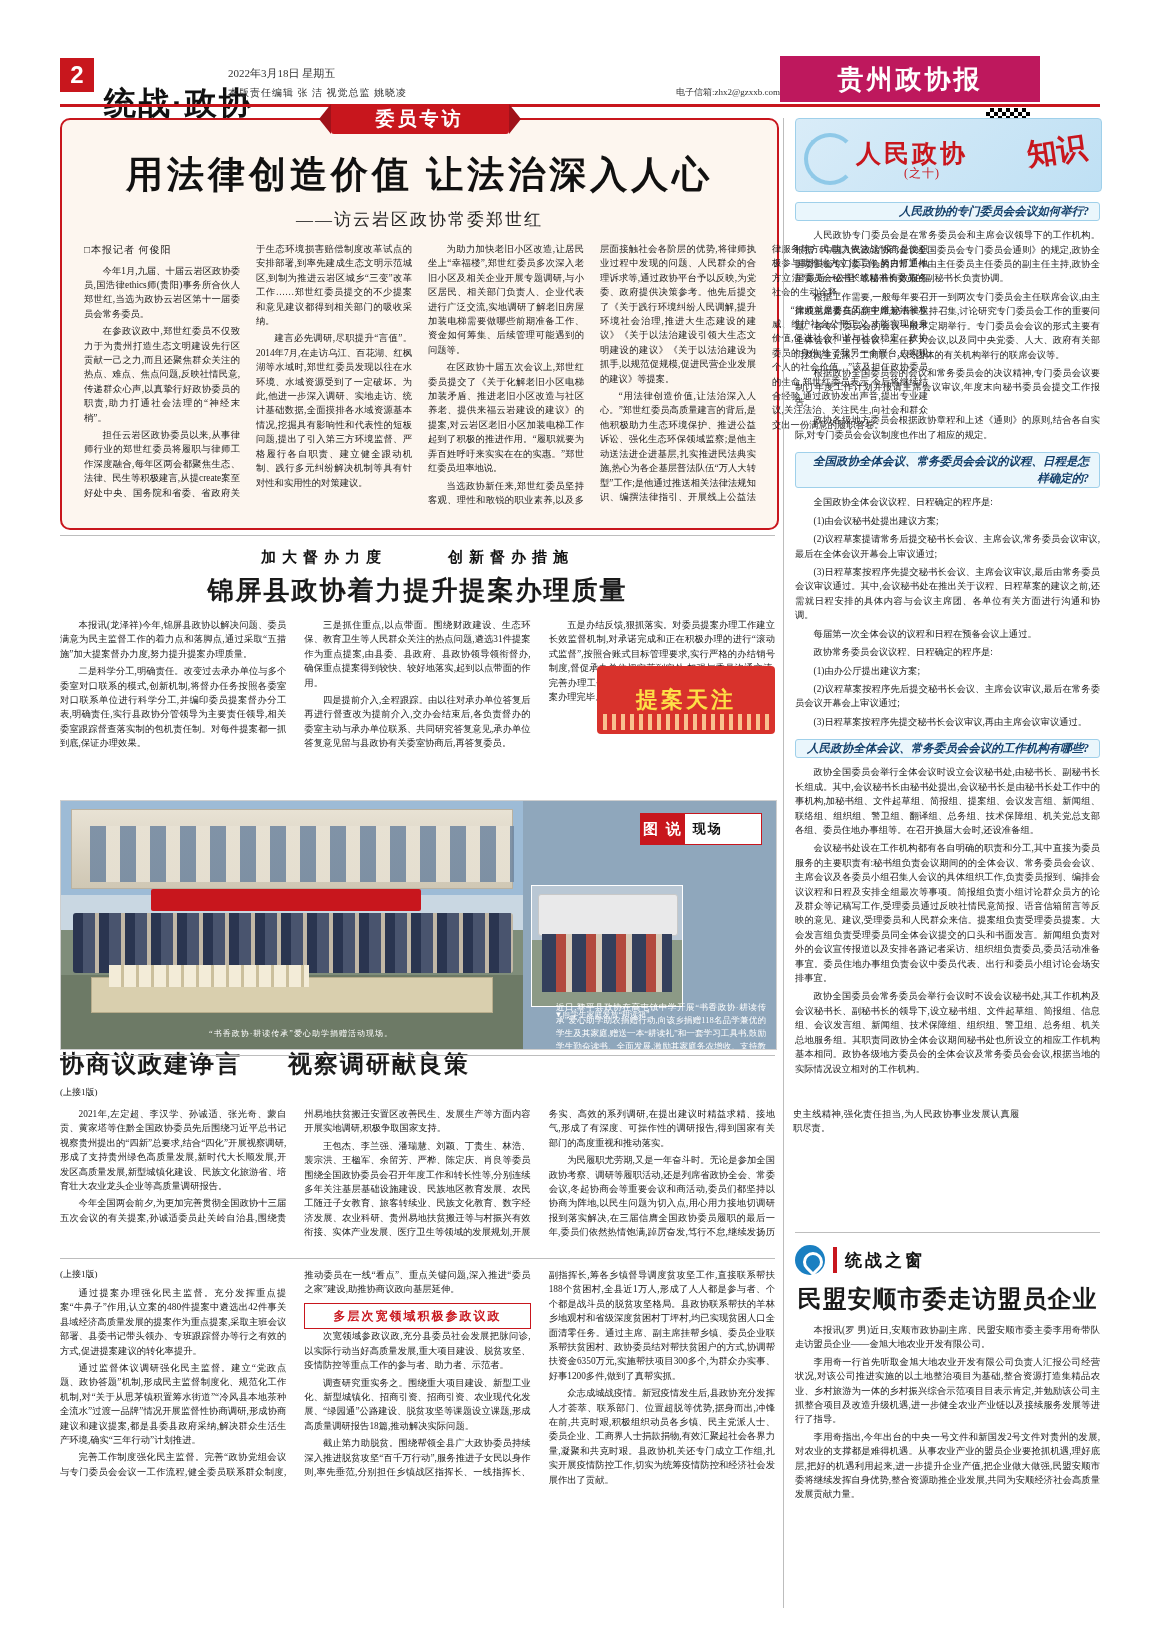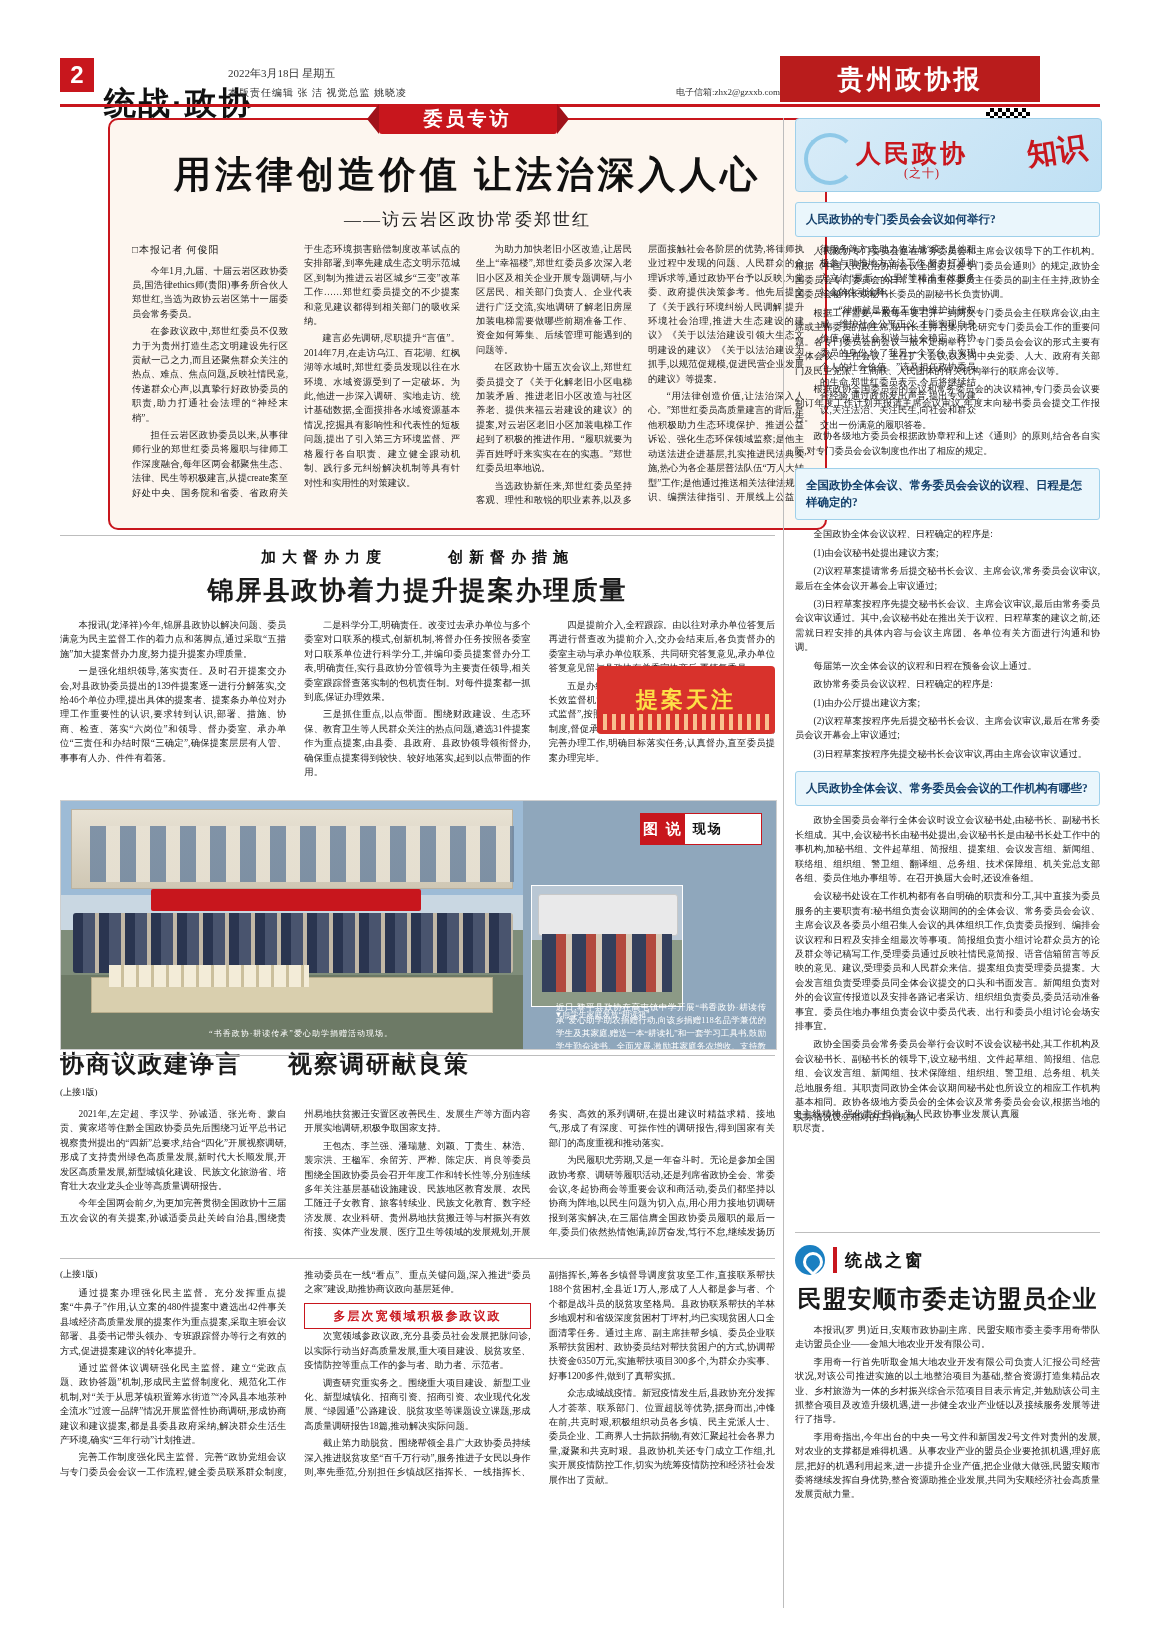--- a/index.html
+++ b/index.html
@@ -20,36 +20,36 @@
     display:flex;align-items:center;justify-content:center;
   }
   .sect-title{
     position:absolute;left:44px;top:2px;font-size:32px;font-weight:bold;letter-spacing:2px;
     font-family:"Liberation Sans",sans-serif;color:#111;margin-top:22px;
   }
   .mast-date{position:absolute;left:168px;top:8px;font-size:11px;color:#333;}
   .mast-editor{position:absolute;left:168px;top:28px;font-size:10px;color:#333;letter-spacing:1px;}
   .mast-email{position:absolute;right:320px;top:28px;font-size:9px;color:#333;}
   .mast-brand{
-    position:absolute;right:60px;top:-2px;width:260px;height:46px;background:#b91c1c;
+    position:absolute;right:60px;top:-2px;width:260px;height:46px;background:#be185d;
     display:flex;align-items:center;justify-content:center;
   }
   .mast-brand span{color:#fff;font-size:26px;font-weight:bold;letter-spacing:3px;font-family:"Liberation Sans",sans-serif;}
   .qr{position:absolute;right:8px;top:50px;width:44px;height:44px;background:
     repeating-conic-gradient(#000 0 25%, #fff 0 50%) 0 0/8px 8px;border:2px solid #fff;}
   .mast-rule{position:absolute;left:0;top:46px;width:1040px;height:3px;background:#c8161d;}
 
   
   .col{font-size:9.3px;line-height:1.55;text-align:justify;color:#1a1a1a;}
   .col p{margin:0 0 3px 0;text-indent:2em;}
 
   
   .feature{
     position:absolute;left:60px;top:118px;width:715px;height:408px;
-    border:2px solid #c8161d;border-radius:10px;background:#fdf6ef;margin-left:48px;
+    border:2px solid #c8161d;border-radius:10px;background:#fdf6ef;
   }
   .ribbon{
     position:absolute;left:50%;top:-16px;transform:translateX(-50%);
     width:178px;height:30px;background:#c8161d;color:#fff;border-radius:3px;
     display:flex;align-items:center;justify-content:center;
     font-family:"Liberation Sans",sans-serif;font-size:19px;font-weight:bold;letter-spacing:3px;
   }
   .ribbon:before,.ribbon:after{
     content:"";position:absolute;top:0;width:0;height:0;border-top:15px solid transparent;border-bottom:15px solid transparent;
   }
@@ -133,21 +133,21 @@
     position:relative;width:305px;height:72px;background:linear-gradient(135deg,#d9ecf8,#bfe0f4);
     border:1px solid #9fd0ea;border-radius:4px;overflow:hidden;
   }
   .rail-head .rh1{position:absolute;left:60px;top:18px;font-size:25px;font-weight:bold;color:#c8161d;letter-spacing:3px;font-family:"Liberation Sans",sans-serif;}
   .rail-head .rh2{position:absolute;left:108px;top:46px;font-size:12px;color:#c8161d;letter-spacing:1px;}
   .rail-head .rh3{position:absolute;right:14px;top:12px;font-size:30px;font-weight:bold;color:#c8161d;transform:rotate(-8deg);font-family:"Liberation Serif",serif;}
   .rail-head .swirl{position:absolute;left:8px;top:14px;width:44px;height:44px;border:4px solid #8fc9e8;border-radius:50%;border-right-color:transparent;}
 
   .qbox{
     margin-top:10px;border:1px solid #9fd0ea;background:#eaf6fc;border-radius:3px;
-    padding:8px 10px;font-size:11.5px;line-height:1.5;font-weight:bold;color:#14406b;text-align:left;
+    padding:0 10px;font-size:11.5px;line-height:1.5;font-weight:bold;color:#14406b;text-align:right;font-style:italic;
   }
   .rail .col{margin-top:7px;}
   .rail .col p{text-indent:2em;margin:0 0 4px 0;}
 
   .tongzhan{
     position:absolute;left:795px;top:1245px;width:305px;
   }
   .tz-head{display:flex;align-items:center;gap:8px;}
   .tz-logo{width:30px;height:30px;background:#1a7fc1;border-radius:50%;position:relative;}
   .tz-logo:after{content:"";position:absolute;left:8px;top:7px;width:14px;height:14px;border:3px solid #fff;border-radius:50% 50% 50% 0;transform:rotate(-45deg);}
@@ -196,21 +196,20 @@
 
   <div class="art2">
     <div class="kicker">
       <span>加大督办力度</span>
       &nbsp;&nbsp;&nbsp;&nbsp;
       <span>创新督办措施</span>
     </div>
     <h1>锦屏县政协着力提升提案办理质量</h1>
     <div class="cols col">
       <p>本报讯(龙泽祥)今年,锦屏县政协以解决问题、委员满意为民主监督工作的着力点和落脚点,通过采取“五措施”加大提案督办力度,努力提升提案办理质量。</p>
-      <p>一是强化组织领导,落实责任。及时召开提案交办会,对县政协委员提出的139件提案逐一进行分解落实,交给46个单位办理,提出具体的提案者、提案条办单位对办理工作重要性的认识,要求转到认识,部署、措施、协商、检查、落实“六岗位”和领导、督办委室、承办单位“三责任和办结时限“三确定”,确保提案层层有人管、事事有人办、件件有着落。</p>
       <p>二是科学分工,明确责任。改变过去承办单位与多个委室对口联系的模式,创新机制,将督办任务按照各委室对口联系单位进行科学分工,并编印委员提案督办分工表,明确责任,实行县政协分管领导为主要责任领导,相关委室跟踪督查落实制的包机责任制。对每件提案都一抓到底,保证办理效果。</p>
       <p>三是抓住重点,以点带面。围绕财政建设、生态环保、教育卫生等人民群众关注的热点问题,遴选31件提案作为重点提案,由县委、县政府、县政协领导领衔督办,确保重点提案得到较快、较好地落实,起到以点带面的作用。</p>
       <p>四是提前介入,全程跟踪。由以往对承办单位答复后再进行督查改为提前介入,交办会结束后,各负责督办的委室主动与承办单位联系、共同研究答复意见,承办单位答复意见留与县政协有关委室协商后,再答复委员。</p>
       <p>五是办结反馈,狠抓落实。对委员提案办理工作建立长效监督机制,对承诺完成和正在积极办理的进行“滚动式监督”,按照合账式目标管理要求,实行严格的办结销号制度,督促承办单位切实落到实处,加强与委员沟通交流,完善办理工作,明确目标落实任务,认真督办,直至委员提案办理完毕。</p>
       <p></p>
     </div>
     <div class="proposal-badge">
       <span>提案天注</span>
       <div class="pb-bars"></div>
     </div>

